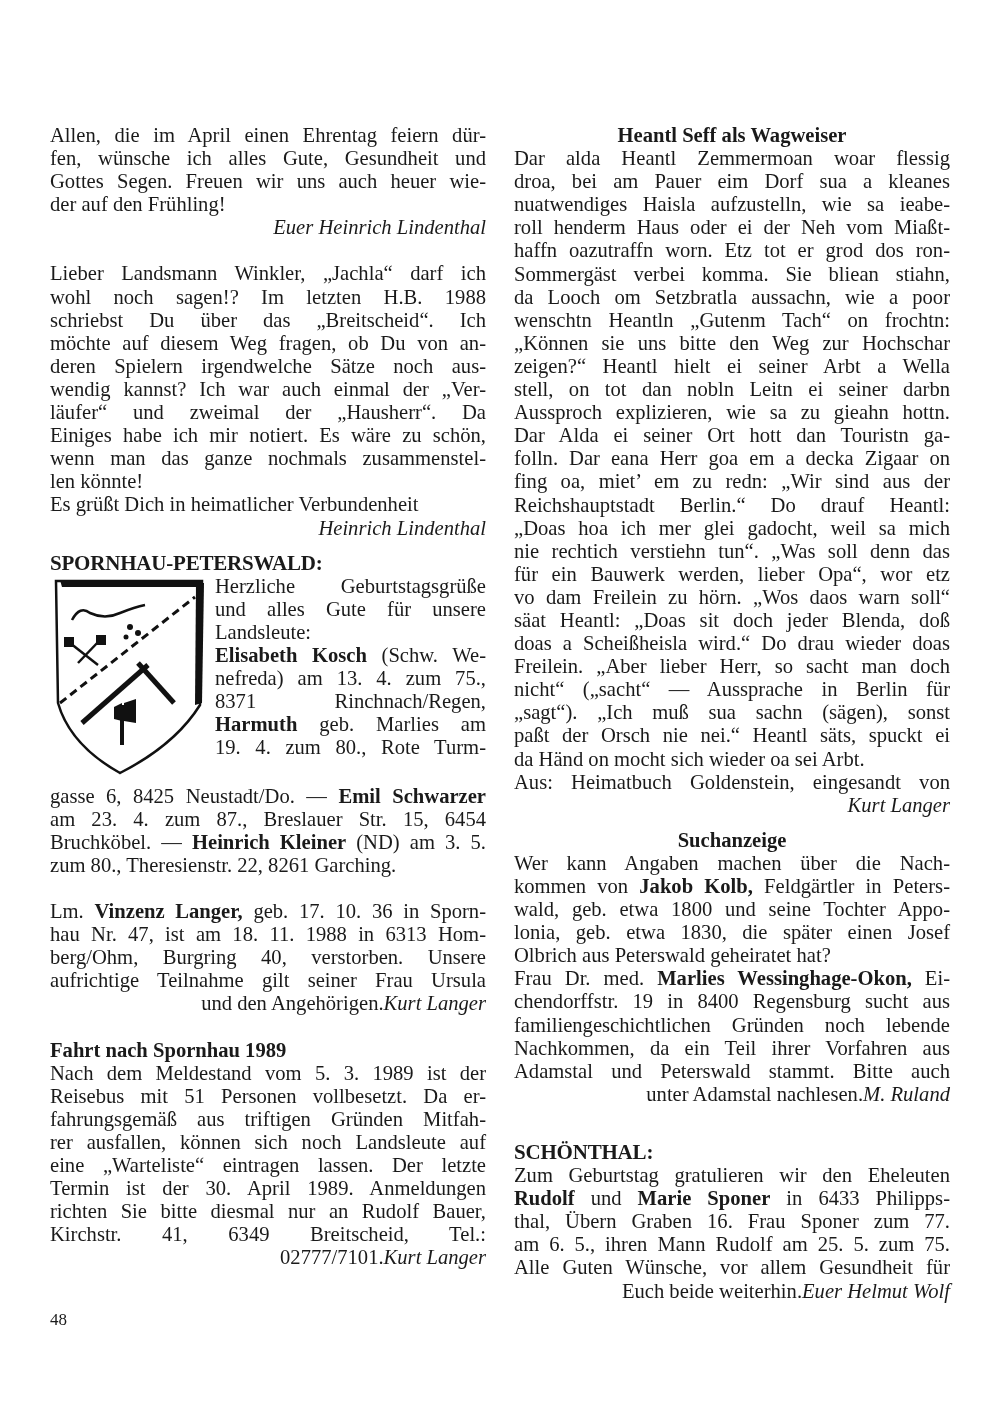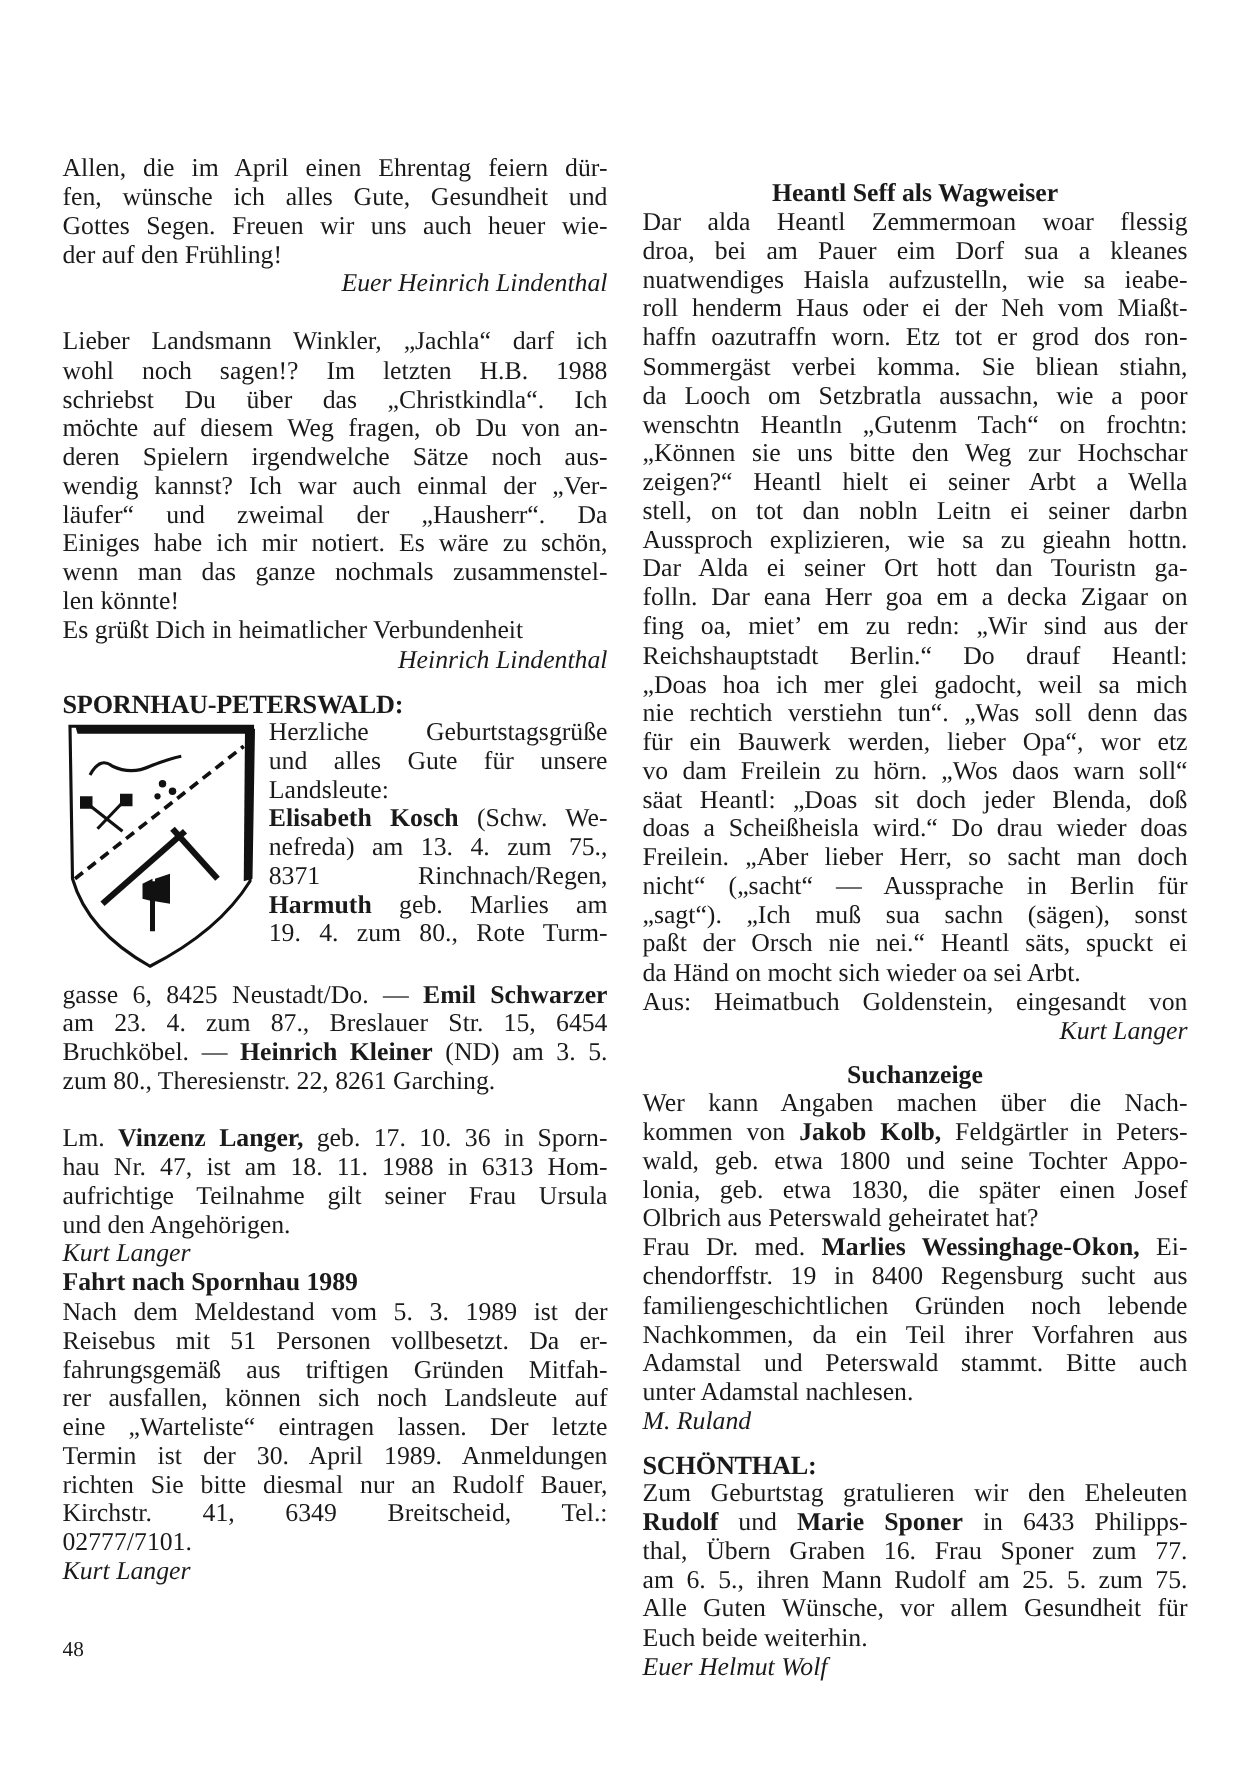--- a/index.html
+++ b/index.html
@@ -1,55 +1,55 @@
 <!DOCTYPE html>
 <html><head>
 <meta charset="utf-8">
 <style>
   html, body { margin: 0; padding: 0; background: #ffffff; }
   body { width: 1000px; height: 1413px; position: relative; overflow: hidden;
          font-family: "Liberation Serif", "DejaVu Serif", serif; color: #1a1a1a; }
   .col { position: absolute; top: 124px; width: 436px; font-size: 20.6px; line-height: 23.1px; }
   .col-left { left: 50px; }
-  .col-right { left: 514px; margin-top: 20px; }
+  .col-right { left: 514px; }
   .line { display: block; white-space: nowrap; text-align: justify; text-align-last: justify; height: 23.1px; }
   .line.last { text-align-last: left; }
   .line.center { text-align: center; text-align-last: center; }
   .line.right { text-align: center; text-align-last: right; }
   .sig { font-style: italic; }
   .gap { display: block; height: 23px; }
   .gap-s { display: block; height: 12px; }
   .h-caps { font-weight: bold; font-size: 21px; letter-spacing: -0.2px; }
   .h-bold { font-weight: bold; }
   b { font-weight: bold; }
   .inset-row { display: flex; }
   .shield-wrap { width: 165px; flex: 0 0 165px; height: 210px; }
   .inset-text { flex: 1; }
-  .split { display: flex; justify-content: space-between; white-space: nowrap; height: 23.1px; flex-direction: column; }
+  .split { display: flex; justify-content: flex-end; white-space: nowrap; height: 23.1px; }
   .page-num { position: absolute; left: 50px; top: 1310px; font-size: 17px; }
 </style>
 </head>
 <body>
 
 <div class="col col-left">
 
   <div>
     <span class="line">Allen, die im April einen Ehrentag feiern dür-</span>
     <span class="line">fen, wünsche ich alles Gute, Gesundheit und</span>
     <span class="line">Gottes Segen. Freuen wir uns auch heuer wie-</span>
     <span class="line last">der auf den Frühling!</span>
     <span class="line right sig">Euer Heinrich Lindenthal</span>
   </div>
 
   <span class="gap"></span>
 
   <div>
     <span class="line">Lieber Landsmann Winkler, „Jachla“ darf ich</span>
     <span class="line">wohl noch sagen!? Im letzten H.B. 1988</span>
-    <span class="line">schriebst Du über das „Christkindla“. Ich</span>
+    <span class="line">schriebst Du über das „Breitscheid“. Ich</span>
     <span class="line">möchte auf diesem Weg fragen, ob Du von an-</span>
     <span class="line">deren Spielern irgendwelche Sätze noch aus-</span>
     <span class="line">wendig kannst? Ich war auch einmal der „Ver-</span>
     <span class="line">läufer“ und zweimal der „Hausherr“. Da</span>
     <span class="line">Einiges habe ich mir notiert. Es wäre zu schön,</span>
     <span class="line">wenn man das ganze nochmals zusammenstel-</span>
     <span class="line last">len könnte!</span>
     <span class="line last">Es grüßt Dich in heimatlicher Verbundenheit</span>
     <span class="line right sig">Heinrich Lindenthal</span>
   </div>
@@ -95,20 +95,21 @@
     <span class="line">am 23. 4. zum 87., Breslauer Str. 15, 6454</span>
     <span class="line"><span>Bruchköbel. — </span><b>Heinrich Kleiner</b><span> (ND) am 3. 5.</span></span>
     <span class="line last">zum 80., Theresienstr. 22, 8261 Garching.</span>
   </div>
 
   <span class="gap"></span>
 
   <div>
     <span class="line"><span>Lm. </span><b>Vinzenz Langer,</b><span> geb. 17. 10. 36 in Sporn-</span></span>
     <span class="line">hau Nr. 47, ist am 18. 11. 1988 in 6313 Hom-</span>
+    <span class="line">berg/Ohm, Burgring 40, verstorben. Unsere</span>
     <span class="line">aufrichtige Teilnahme gilt seiner Frau Ursula</span>
     <div class="split">
       <span>und den Angehörigen.</span>
       <span class="sig">Kurt Langer</span>
     </div>
   </div>
 
   <span class="gap"></span>
 
   <div>

